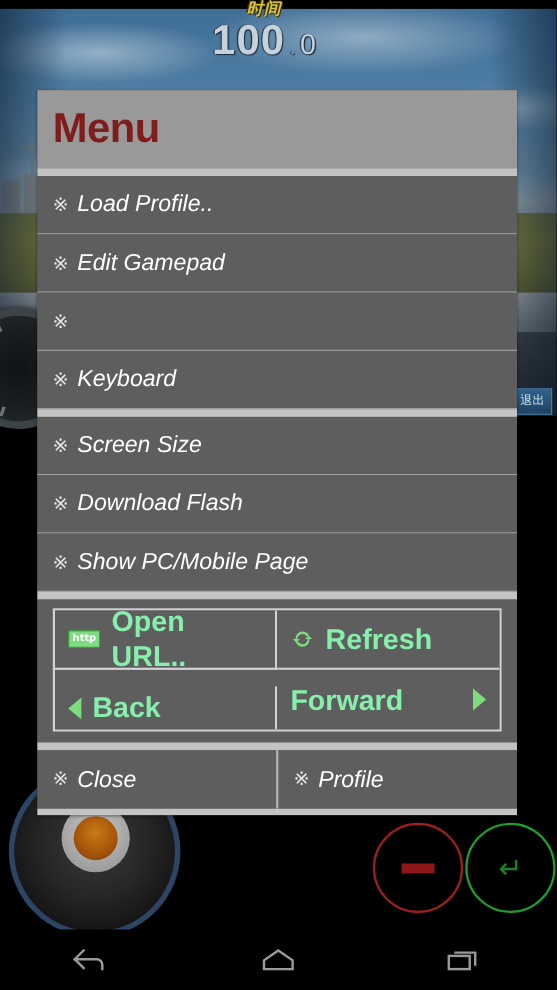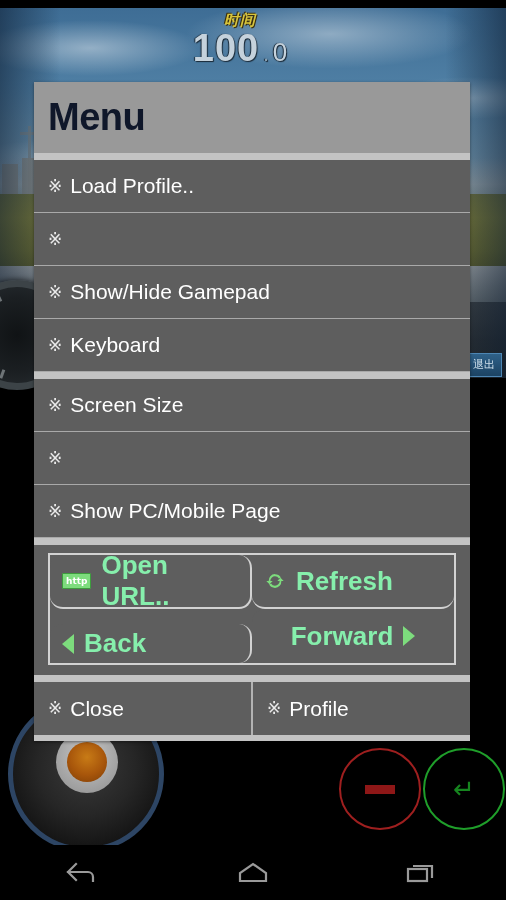--- a/index.html
+++ b/index.html
@@ -88,21 +88,21 @@
     position: absolute;
     background: #8a8e8c;
     opacity: .85;
   }
   #bldg1 { left: 22px; top: 150px; width: 22px; height: 36px; }
   #bldg2 { left: 2px;  top: 156px; width: 16px; height: 30px; }
 
   
   #hud-score {
     position: absolute;
-    left: 0; top: 12px;
+    left: 0; top: 1px;
     width: 480px;
     text-align: center;
     z-index: 5;
     pointer-events: none;
   }
   #hud-label {
     display: block;
     font-size: 15px;
     font-weight: bold;
     font-style: italic;
@@ -178,21 +178,21 @@
   }
   #menu-header {
     background: #999999;
     height: 71px;
     display: flex;
     align-items: center;
     padding-left: 14px;
     box-sizing: border-box;
   }
   #menu-title {
-    color: #0f172a;
+    color: #7f1d1d;
     font-size: 38px;
     font-weight: bold;
     letter-spacing: -0.5px;
     text-align: right;
   }
   .group-sep {
     background: #c3c3c3;
     height: 7px;
   }
   .menu-item {
@@ -207,50 +207,50 @@
   .menu-item:last-child { border-bottom: none; }
   .item-bullet {
     color: #e9e9e9;
     font-size: 17px;
     margin-right: 8px;
     line-height: 1;
   }
   .item-label {
     color: #ffffff;
     font-size: 21px;
+    font-style: italic;
   }
 
   
   #nav-grid-wrap {
     background: #5e5e5e;
     padding: 8px 14px 10px 14px;
   }
   #nav-grid {
     border: 2px solid #d2d2d2;
     display: grid;
     grid-template-columns: 1fr 1fr;
     grid-template-rows: 54px 54px;
   }
   .nav-cell {
     display: flex;
     align-items: center;
     background: #5e5e5e;
     box-sizing: border-box;
     padding: 0 12px;
-    border-radius: 13px;
   }
   #nav-cell-open-url   { border-right: 2px solid #d2d2d2; border-bottom: 2px solid #d2d2d2; }
   #nav-cell-refresh    { border-bottom: 2px solid #d2d2d2; text-align: center; }
   #nav-cell-back       { border-right: 2px solid #d2d2d2; margin-top: 15px; }
   .nav-label {
     color: #86efac;
     font-size: 26px;
     font-weight: bold;
   }
-  #nav-cell-forward { justify-content: center; }
+  #nav-cell-forward { justify-content: space-between; }
   .http-badge {
     display: inline-block;
     background: #7ddc7d;
     border: 1px solid #3d9d3d;
     color: #ffffff;
     font-size: 9px;
     font-weight: bold;
     line-height: 12px;
     padding: 1px 3px;
     margin-right: 10px;
@@ -396,38 +396,39 @@
       <span id="menu-title">Menu</span>
     </div>
     <div class="group-sep"></div>
 
     <div class="menu-item">
       <span class="item-bullet">※</span>
       <span class="item-label">Load Profile..</span>
     </div>
     <div class="menu-item">
       <span class="item-bullet">※</span>
-    </div>
-    <div class="menu-item">
-      <span class="item-bullet">※</span>
-      <span class="item-label">Show/Hide Gamepad</span>
+      <span class="item-label">Edit Gamepad</span>
+    </div>
+    <div class="menu-item">
+      <span class="item-bullet">※</span>
     </div>
     <div class="menu-item">
       <span class="item-bullet">※</span>
       <span class="item-label">Keyboard</span>
     </div>
 
     <div class="group-sep"></div>
 
     <div class="menu-item">
       <span class="item-bullet">※</span>
       <span class="item-label">Screen Size</span>
     </div>
     <div class="menu-item">
       <span class="item-bullet">※</span>
+      <span class="item-label">Download Flash</span>
     </div>
     <div class="menu-item">
       <span class="item-bullet">※</span>
       <span class="item-label">Show PC/Mobile Page</span>
     </div>
 
     <div class="group-sep"></div>
 
     <div id="nav-grid-wrap">
       <div id="nav-grid">

